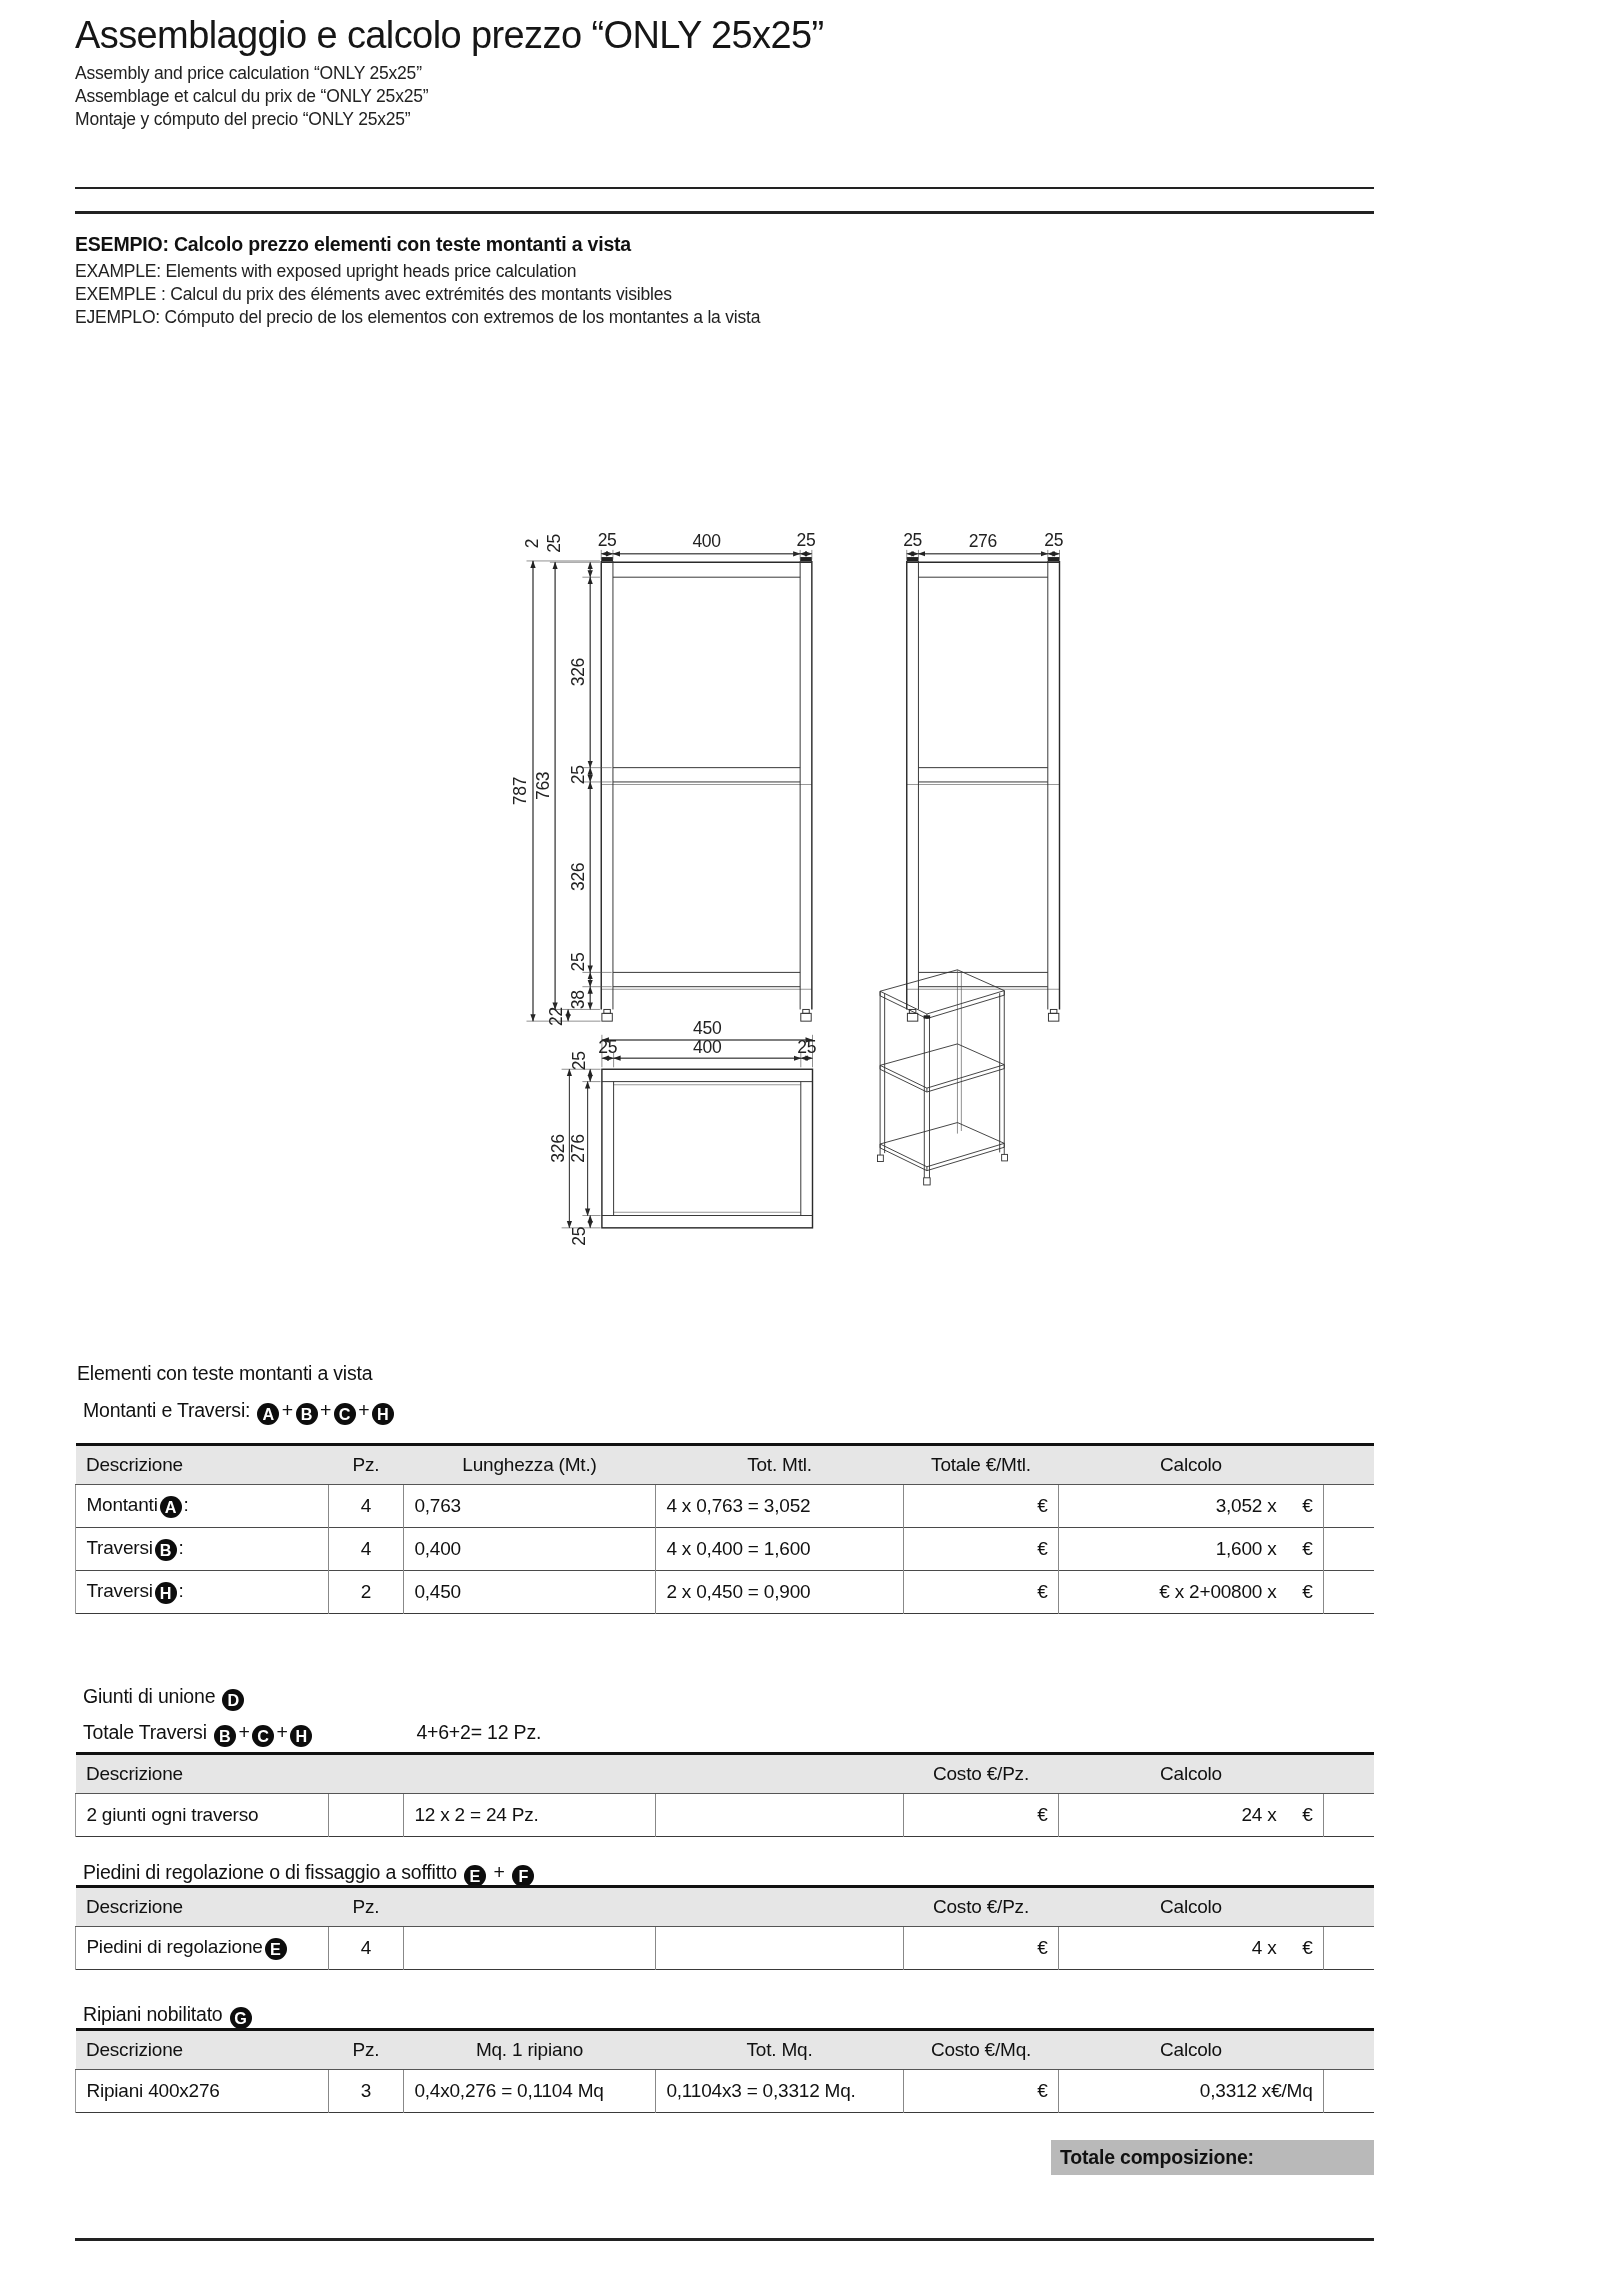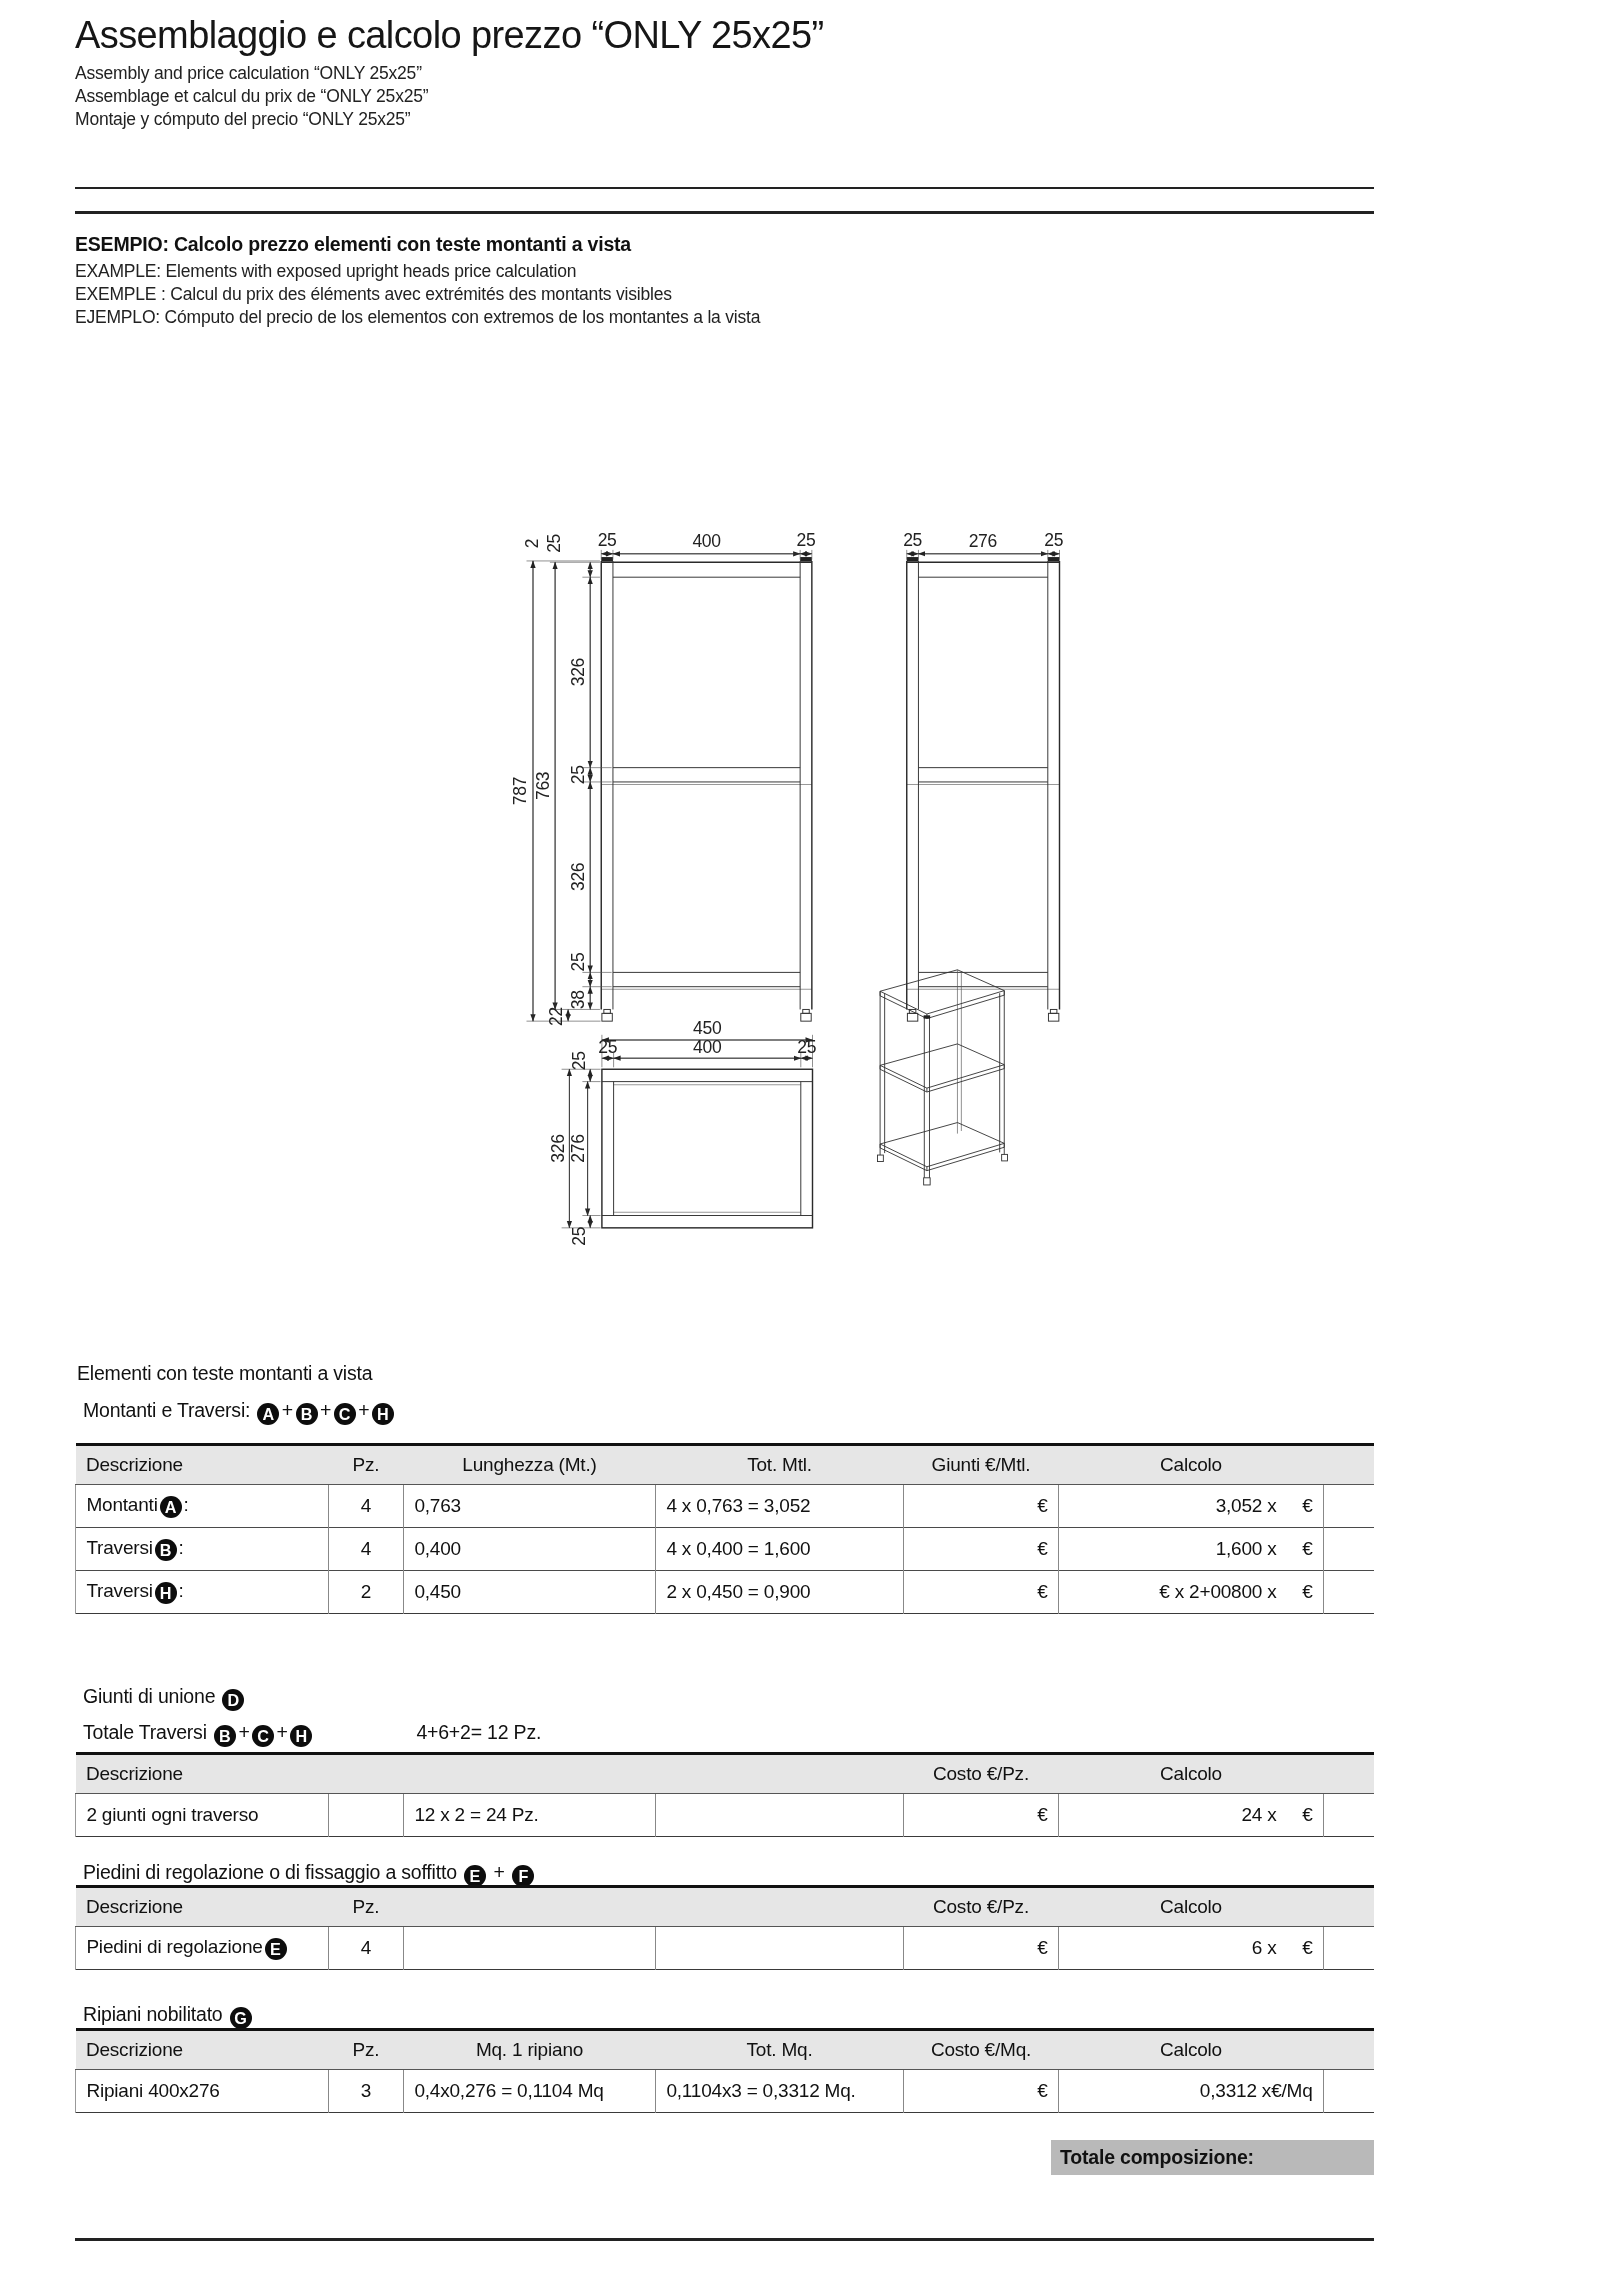--- a/index.html
+++ b/index.html
@@ -283,21 +283,21 @@
         <col style="width:155px">
         <col style="width:265px">
         <col style="width:149px">
       </colgroup>
     <thead>
       <tr>
         <th class="al">Descrizione</th>
         <th class="ac">Pz.</th>
         <th class="ac">Lunghezza (Mt.)</th>
         <th class="ac">Tot. Mtl.</th>
-        <th class="ac">Giunti €/Mtl.</th>
+        <th class="ac">Totale €/Mtl.</th>
         <th class="ac">Calcolo</th>
         <th class="ac">Tot.</th>
       </tr>
     </thead>
     <tbody>
       <tr>
         <td class="al"><span>Montanti</span><span class="cl">A</span><span>:</span></td>
         <td class="ac">4</td>
         <td class="al">0,763</td>
         <td class="al">4 x 0,763 = 3,052</td>
@@ -396,21 +396,21 @@
         <th class="ac">Tot.</th>
       </tr>
     </thead>
     <tbody>
       <tr>
         <td class="al"><span>Piedini di regolazione</span><span class="cl">E</span></td>
         <td class="ac">4</td>
         <td></td>
         <td></td>
         <td class="ar">€</td>
-        <td class="ar"><span>6 x</span><span class="eur">€</span></td>
+        <td class="ar"><span>4 x</span><span class="eur">€</span></td>
         <td class="ar">€</td>
       </tr>
     </tbody>
   </table>
 
   <div class="abs seclabel" style="left:83px;top:2003px;">
     <span>Ripiani nobilitato</span>
     <span class="cl">G</span>
   </div>
 

